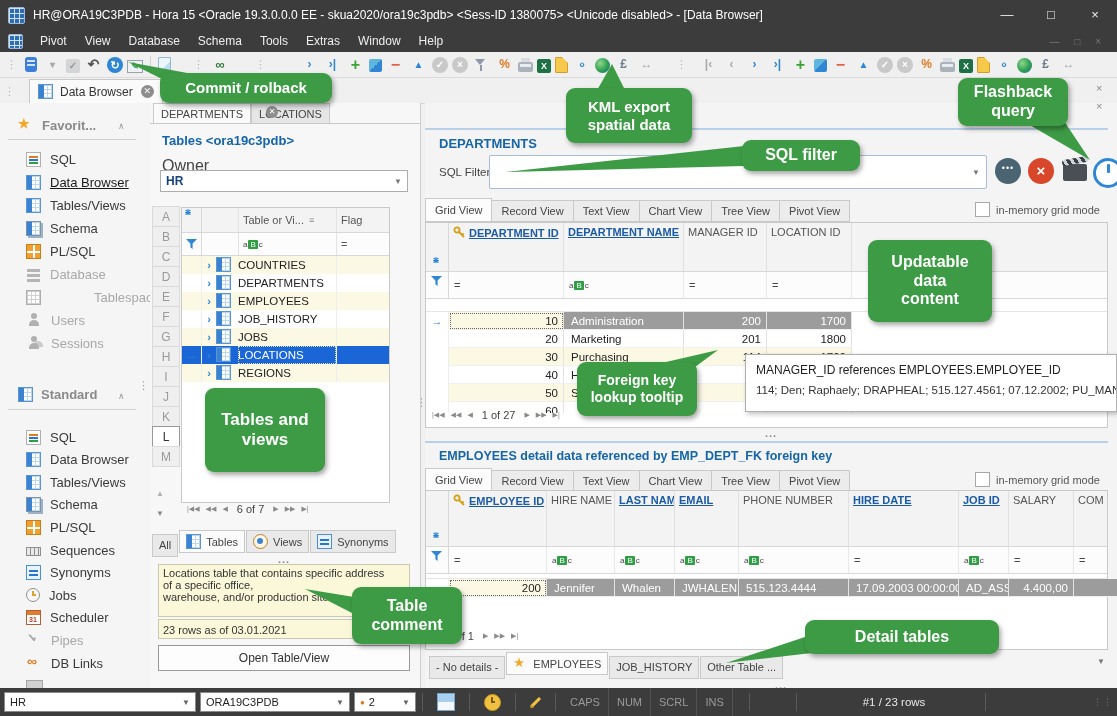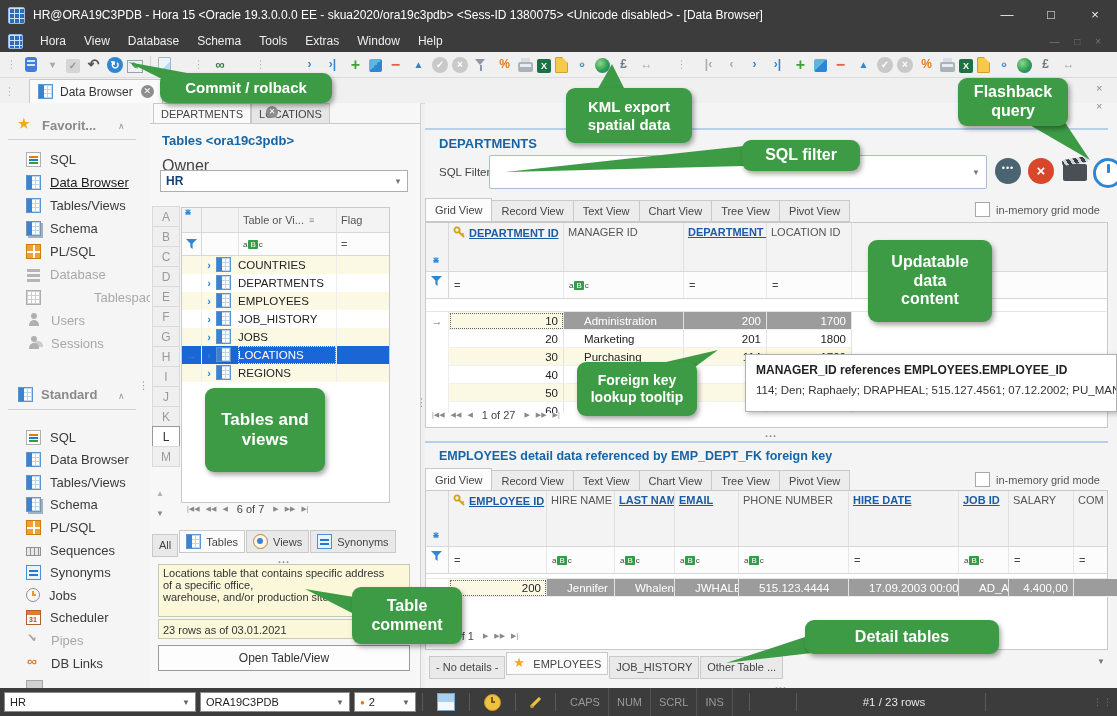--- a/index.html
+++ b/index.html
@@ -164,21 +164,21 @@
   .hcell{flex:none;border-right:1px solid #e0e0e0;padding:3px 4px;box-sizing:border-box;font-size:11px;color:#555;overflow:hidden;white-space:nowrap}
   .hcell .keyicon{display:none;vertical-align:-2px;margin-right:3px}
   .hcell.key .keyicon{display:inline-block}
   .hcell.link .htext{color:#1b5aa5;font-weight:bold;text-decoration:underline}
   .fcell{flex:none;border-right:1px solid #e8e8e8;display:flex;align-items:center;padding-left:5px;box-sizing:border-box;font-size:11px;color:#444}
   .fa,.fc{font-size:8px;color:#444}.fb{background:#2f9e44;color:#fff;font-size:8px;padding:0 2px;border-radius:1px;margin:0 1px}
   .grow{display:flex;height:18px;line-height:18px}
   .grow::before{content:"";width:22px;flex:none;border-right:1px solid #eee;text-align:center;color:#2e86d4;font-size:11px}
   .grow.selected::before{content:"→"}
   .cell{flex:none;border-right:1px solid #e3e3e3;border-bottom:1px solid #f0f0f0;font-size:11.5px;color:#222;overflow:hidden;white-space:nowrap;box-sizing:border-box}
-  .cell.num{text-align:right;padding-right:5px}.cell.txt{padding-left:20px}
+  .cell.num{text-align:right;padding-right:5px}.cell.txt{padding-left:7px}
   .grow:nth-child(odd) .cell{background:#fbf9e3}
   .grow.selected .cell{background:#9c9c9c;color:#fff}
   .grow.selected .cell:first-child{background:#fbf9e3;color:#222;outline:1px dotted #666;outline-offset:-2px}
   .dept .hcell:nth-child(2),.dept .fcell:nth-child(2),.dept .cell:nth-child(1){width:115px}
   .dept .hcell:nth-child(3),.dept .fcell:nth-child(3),.dept .cell:nth-child(2){width:120px}
   .dept .hcell:nth-child(4),.dept .fcell:nth-child(4),.dept .cell:nth-child(3){width:83px}
   .dept .hcell:nth-child(5),.dept .fcell:nth-child(5),.dept .cell:nth-child(4){width:85px}
   .emp .hcell:nth-child(2),.emp .fcell:nth-child(2),.emp .cell:nth-child(1){width:98px}
   .emp .hcell:nth-child(3),.emp .fcell:nth-child(3),.emp .cell:nth-child(2){width:68px}
   .emp .hcell:nth-child(4),.emp .fcell:nth-child(4),.emp .cell:nth-child(3){width:60px}
@@ -197,21 +197,21 @@
   .btn-ellipsis::before{content:"•••";position:absolute;left:0;right:0;top:5px;text-align:center;color:#fff;font-size:9px;letter-spacing:1px}
   .btn-cancelq{position:absolute;width:26px;height:26px;border-radius:50%;background:#d9472b;color:#fff;text-align:center;line-height:25px;font-size:15px;font-weight:bold}
   .btn-clapper{position:absolute;width:24px;height:17px;background:#4a4f55;border-radius:2px}
   .btn-clapper::before{content:"";position:absolute;left:-1px;top:-6px;width:26px;height:6px;border-radius:2px;
       background:repeating-linear-gradient(60deg,#3a3f45 0 3px,#cfd4da 3px 6px);transform:rotate(-10deg)}
   .btn-clock{position:absolute;width:24px;height:24px;border:3px solid #2e86d4;border-radius:50%;background:#fff;box-sizing:content-box}
   .btn-clock::before{content:"";position:absolute;left:50%;top:3px;width:3px;height:9px;margin-left:-1px;background:#2e86d4;border-radius:1px}
   
   #fk-tooltip{position:absolute;left:745px;top:354px;width:372px;height:58px;background:#fff;border:1px solid #b0b0b0;
       box-shadow:2px 2px 5px rgba(0,0,0,.25);z-index:20;overflow:hidden;box-sizing:border-box;padding:8px 0 0 10px}
-  #fk-tooltip .tt-title{font-weight:bold;font-size:12px;color:#222;white-space:nowrap}
+  #fk-tooltip .tt-title{font-weight:normal;font-size:12px;color:#222;white-space:nowrap}
   #fk-tooltip .tt-body{font-size:11.5px;color:#333;margin-top:7px;white-space:nowrap}
   
   .callout{position:absolute;background:#3e9b45;color:#fff;font-weight:bold;border-radius:9px;display:flex;align-items:center;
       justify-content:center;text-align:center;white-space:pre-line;box-shadow:2px 3px 5px rgba(0,0,0,.35);z-index:30;line-height:1.18}
   svg.tails{position:absolute;left:0;top:0;width:1117px;height:716px;z-index:29;pointer-events:none}
   
   #statusbar{position:absolute;left:0;top:688px;width:1117px;height:28px;background:#3c3c3c;display:flex;align-items:center;color:#cfcfcf}
   .scombo{background:#fff;border:1px solid #8a8a8a;height:20px;font-size:11px;color:#222;display:flex;align-items:center;
       padding:0 5px;box-sizing:border-box;margin-left:4px}
   .scombo .caret{margin-left:auto;color:#666;font-size:8px;padding-left:6px}
@@ -235,21 +235,21 @@
     <span class="winbtn">—</span>
     <span class="winbtn">□</span>
     <span class="winbtn">×</span>
   </span>
 </div>
 
 <div id="menubar">
   <span class="app-ico" style="width:13px;height:13px"></span>
   <span style="display:flex">
 
-  <span class="menu-item">Hora</span>
+  <span class="menu-item">Pivot</span>
       <span class="menu-item">View</span>
       <span class="menu-item">Database</span>
       <span class="menu-item">Schema</span>
       <span class="menu-item">Tools</span>
       <span class="menu-item">Extras</span>
       <span class="menu-item">Window</span>
       <span class="menu-item">Help</span>
     </span>
   <span class="mdi-ctrls">— □ ×</span>
 </div>
@@ -603,22 +603,22 @@
   <div class="grid dept" style="top:119px;height:206px">
     <div class="ghead" style="height:48px">
       <span class="ind">
           <span class="star8"></span>
         </span>
 
     <span class="hcell link key"><svg class="keyicon" width="13" height="13" viewBox="0 0 13 13">
             <circle cx="4" cy="4" r="2.6" fill="none" stroke="#d4a017" stroke-width="1.8"></circle>
             <path d="M6 6l5 5M9 9l1.6-1.6" stroke="#d4a017" stroke-width="1.8" fill="none"></path>
           </svg><span class="htext">DEPARTMENT ID</span></span>
+        <span class="hcell link"><span class="htext">DEPARTMENT NAME</span></span>
         <span class="hcell "><span class="htext">MANAGER ID</span></span>
-        <span class="hcell link"><span class="htext">DEPARTMENT NAME</span></span>
         <span class="hcell "><span class="htext">LOCATION ID</span></span>
       </div>
     <div class="gfilter" style="height:26px">
       <span class="ind">
         <svg class="findicator" width="11" height="11" viewBox="0 0 11 11">
             <path d="M0 0h11L6.6 4.6V10L4.4 8.2V4.6Z" fill="#2e86d4"></path>
           </svg>
       </span>
       <span class="fcell">=</span>
       <span class="fcell">

